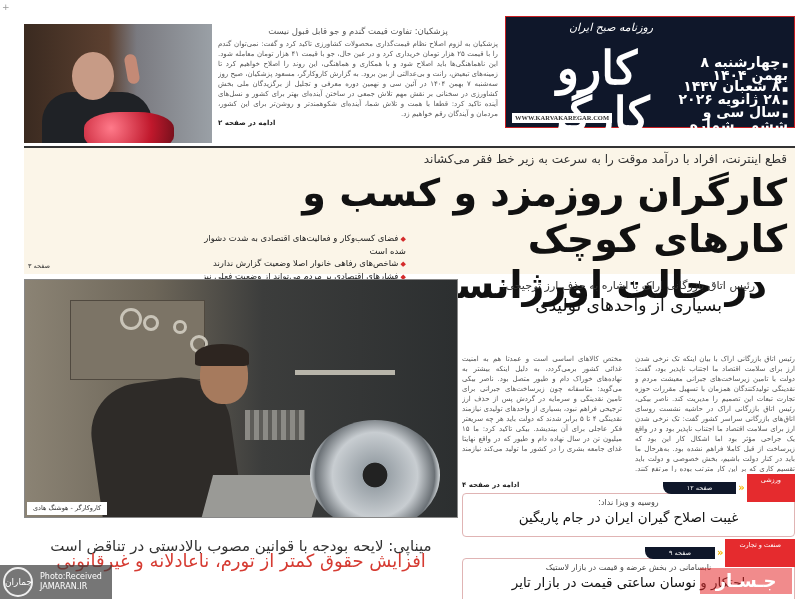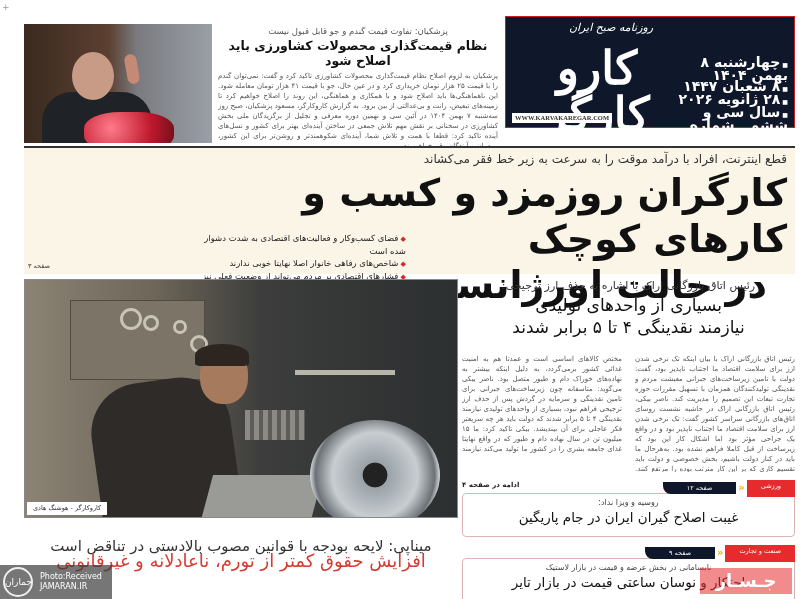--- a/index.html
+++ b/index.html
@@ -60,21 +60,21 @@
   .story2 { left: 462px; top: 279px; width: 333px; }
   .story2 .kicker2 { text-align: center; font-size: 11px; color: #333; }
   .story2 .head2 { text-align: center; font-size: 17px; font-weight: normal; line-height: 22px; color: #111; margin-top: 2px; }
   .col { position: absolute; top: 75px; width: 160px; }
   .col.right { right: 0; }
   .col.left { left: 0; }
 
   
   .sec-box { position: absolute; left: 462px; width: 333px; border: 1px solid #e0b4b4; border-radius: 4px; background: #fff; }
   .sec-tab { position: absolute; right: -1px; top: -12px; height: 12px; display: flex; flex-direction: row; align-items: center; font-size: 6.5px; color: #fff; }
-  .sec-tab .name { background: #e52b2e; padding: 0 14px; height: 17px; line-height: 12px; }
+  .sec-tab .name { background: #e52b2e; padding: 0 14px; height: 28px; line-height: 12px; }
   .sec-tab .chev { color: #f5b400; font-weight: bold; font-size: 10px; line-height: 12px; background: #fff; padding: 0 2px; }
   .sec-tab .page { background: #0f172a; padding: 0 24px; height: 12px; line-height: 12px; border-radius: 0 0 0 8px; }
   .sec-kicker { text-align: center; font-size: 8px; color: #444; margin-top: 10px; }
   .sec-head { text-align: center; font-size: 13.5px; color: #111; margin-top: 4px; }
 
   .watermark-jasar { left: 700px; top: 568px; width: 92px; height: 26px; background: rgba(229, 43, 46, .55); color: #fff; font-weight: bold; font-size: 18px; text-align: center; line-height: 26px; }
 
   
   .jam { left: 0; top: 565px; width: 112px; height: 34px; background: rgba(60, 60, 60, .7); display: flex; flex-direction: row-reverse; align-items: center; direction: ltr; }
   .jam-logo { width: 30px; height: 30px; border: 2px solid #eee; border-radius: 50%; margin: 0 3px; color: #fff; font-size: 9px; text-align: center; line-height: 26px; }
@@ -102,36 +102,35 @@
 
 <div class="abs top-photo">
   <div class="body"></div>
   <div class="head"></div>
   <div class="hand"></div>
   <div class="flowers"></div>
 </div>
 
 <div class="abs top-story">
   <div class="kicker">پزشکیان: تفاوت قیمت گندم و جو قابل قبول نیست</div>
-  <div class="top-head">نظام قیمت‌گذاری محصولات کشاورزی باید اصلاح شود</div>
   <div class="bodytext" style="margin-top:3px; height:80px; overflow:hidden;">پزشکیان به لزوم اصلاح نظام قیمت‌گذاری محصولات کشاورزی تاکید کرد و گفت: نمی‌توان گندم را با قیمت ۲۵ هزار تومان خریداری کرد و در عین حال، جو با قیمت ۴۱ هزار تومان معامله شود. این ناهماهنگی‌ها باید اصلاح شود و با همکاری و هماهنگی، این روند را اصلاح خواهیم کرد تا زمینه‌های تبعیض، رانت و بی‌عدالتی از بین برود. به گزارش کاروکارگر، مسعود پزشکیان، صبح روز سه‌شنبه ۷ بهمن ۱۴۰۴ در آئین سی و نهمین دوره معرفی و تجلیل از برگزیدگان ملی بخش کشاورزی در سخنانی بر نقش مهم تلاش جمعی در ساختن آینده‌ای بهتر برای کشور و نسل‌های آینده تاکید کرد: قطعا با همت و تلاش شما، آینده‌ای شکوهمندتر و روشن‌تر برای این کشور، مردمان و آیندگان رقم خواهیم زد.</div>
   <div class="cont" style="text-align:left;">ادامه در صفحه ۲</div>
 </div>
 
 <div class="abs rule"></div>
 
 <div class="abs lead-block">
   <div class="lead-kicker">قطع اینترنت، افراد با درآمد موقت را به سرعت به زیر خط فقر می‌کشاند</div>
   <div class="lead-head">
     <div>کارگران روزمزد و کسب و کارهای کوچک</div>
     <div style="padding-right:20px;">در حالت اورژانسی</div>
   </div>
   <div class="lead-bullets">
     <div>فضای کسب‌وکار و فعالیت‌های اقتصادی به شدت دشوار شده است</div>
-    <div>شاخص‌های رفاهی خانوار اصلا نهایتا خوبی ندارند</div>
+    <div>شاخص‌های رفاهی خانوار اصلا وضعیت گزارش ندارند</div>
     <div>فشارهای اقتصادی بر مردم می‌تواند از وضعیت فعلی نیز بیشتر شود</div>
   </div>
   <div class="lead-page">صفحه ۳</div>
 </div>
 
 <div class="abs photo">
   <div class="wall-plate"></div>
   <div class="gear" style="left:95px;top:28px;width:22px;height:22px;"></div>
   <div class="gear" style="left:118px;top:35px;width:16px;height:16px;"></div>
   <div class="gear" style="left:148px;top:40px;width:14px;height:14px;"></div>
@@ -146,21 +145,20 @@
   <div class="photo-credit">کاروکارگر - هوشنگ هادی</div>
 </div>
 
 <div class="abs photo-kicker">میناپی: لایحه بودجه با قوانین مصوب بالادستی در تناقض است</div>
 <div class="abs photo-head">افزایش حقوق کمتر از تورم، ناعادلانه و غیرقانونی</div>
 
 <div class="abs story2" style="height:180px;">
   <div class="kicker2">رئیس اتاق بازرگانی اراک با اشاره به حذف ارز ترجیحی:</div>
   <div class="head2">
     <div>بسیاری از واحدهای تولیدی</div>
-    <div>نیازمند نقدینگی ۴ تا ۵ برابر شدند</div>
   </div>
   <div class="col right bodytext" style="height:118px; overflow:hidden;">رئیس اتاق بازرگانی اراک با بیان اینکه تک نرخی شدن ارز برای سلامت اقتصاد ما اجتناب ناپذیر بود، گفت: دولت با تامین زیرساخت‌های جبرانی معیشت مردم و نقدینگی تولیدکنندگان همزمان با تسهیل مقررات حوزه تجارت تبعات این تصمیم را مدیریت کند. ناصر بیکی، رئیس اتاق بازرگانی اراک در حاشیه نشست روسای اتاق‌های بازرگانی سراسر کشور گفت: تک نرخی شدن ارز برای سلامت اقتصاد ما اجتناب ناپذیر بود و در واقع یک جراحی مؤثر بود اما اشکال کار این بود که زیرساخت از قبل کاملا فراهم نشده بود. به‌هرحال ما باید در کنار دولت باشیم، بخش خصوصی و دولت باید تقسیم کاری که بر این کار مترتب بوده را مرتفع کنند. به اعتقاد بسیاری از فعالان اقتصادی بزرگترین مشکل در اجرای حذف ارز ترجیحی، بحث تامین نقدینگی بود چون ارز ترجیحی</div>
   <div class="col left bodytext" style="height:100px; overflow:hidden;">مختص کالاهای اساسی است و عمدتا هم به امنیت غذائی کشور برمی‌گردد، به دلیل اینکه بیشتر به نهاده‌های خوراک دام و طیور متصل بود. ناصر بیکی می‌گوید: متاسفانه چون زیرساخت‌های جبرانی برای تامین نقدینگی و سرمایه در گردش پس از حذف ارز ترجیحی فراهم نبود، بسیاری از واحدهای تولیدی نیازمند نقدینگی ۴ تا ۵ برابر شدند که دولت باید هر چه سریعتر فکر عاجلی برای آن بیندیشد. بیکی تاکید کرد: ما ۱۵ میلیون تن در سال نهاده دام و طیور که در واقع نهایتا غذای جامعه بشری را در کشور ما تولید می‌کند نیازمند هستیم که شخصا اعتقاد دارم که دولت بایستی یک فکر اساسی در بحث تامین نقدینگی برای واردات این کالاها بکند. به‌عنوان مثال کشتی کنجاله سویا که با ۱۵ همت وارد می‌شد امروز نیازمند بالای ۶۰ همت نقدینگی است.</div>
   <div class="cont" style="position:absolute; left:0; top:178px;margin-top:24px;">ادامه در صفحه ۴</div>
 </div>
 
 <div class="sec-box" style="top:493px; height:44px;">
   <div class="sec-tab">
     <span class="name">ورزشی</span>
     <span class="chev">«</span>

